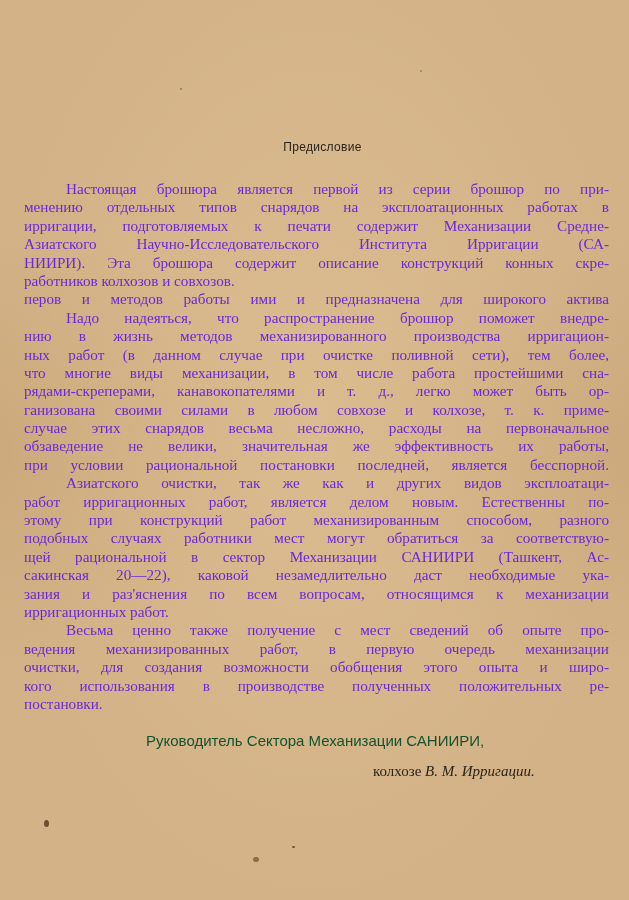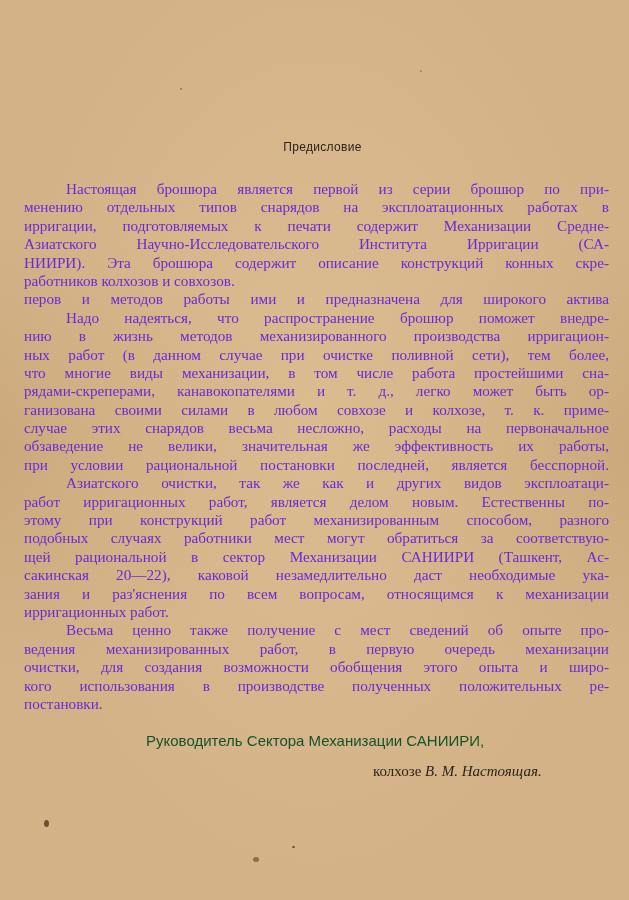--- a/index.html
+++ b/index.html
@@ -124,21 +124,21 @@
       <span class="line">очистки, для создания возможности обобщения этого опыта и широ-</span>
       <span class="line">кого использования в производстве полученных положительных ре-</span>
       <span class="line last">постановки.</span>
     </div>
   </div>
 
   <div class="signature">Руководитель Сектора Механизации САНИИРИ,</div>
 
   <div class="signature-name">
     <span>колхозе</span>
-    <span class="italic">В. М. Настоящая.</span>
+    <span class="italic">В. М. Ирригации.</span>
   </div>
 
   <span class="speck" style="left:44px;top:820px;width:5px;height:7px;"></span>
   <span class="speck" style="left:253px;top:857px;width:6px;height:5px;opacity:0.7;"></span>
   <span class="speck" style="left:292px;top:846px;width:3px;height:2px;"></span>
   <span class="speck" style="left:180px;top:88px;width:2px;height:2px;opacity:0.6;"></span>
   <span class="speck" style="left:420px;top:70px;width:2px;height:2px;opacity:0.5;"></span>
 </div>
 
 </body></html>

